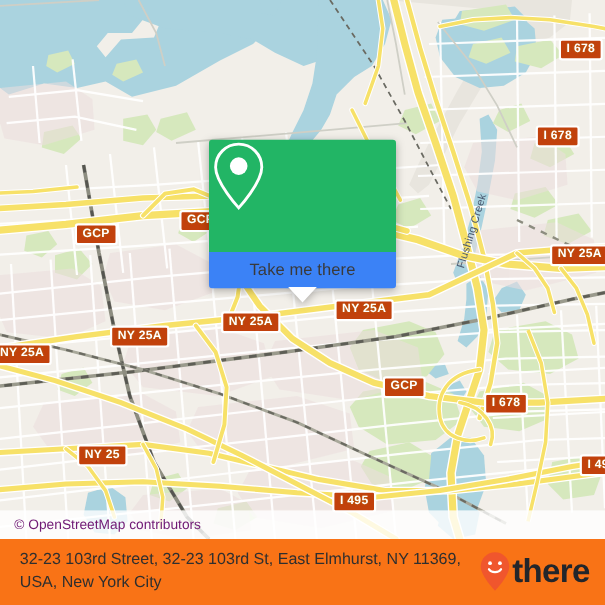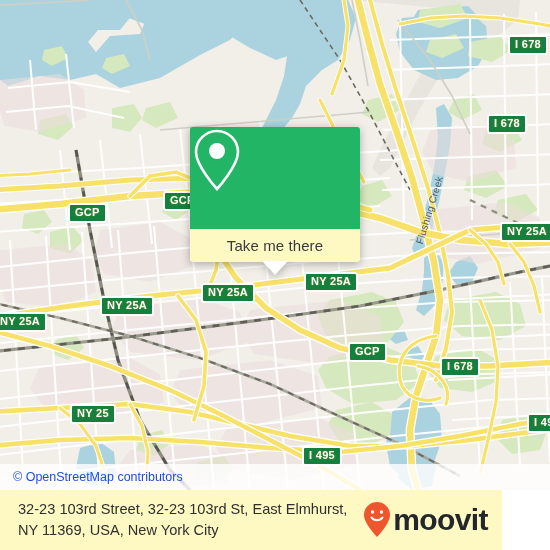--- a/index.html
+++ b/index.html
@@ -23,21 +23,21 @@
     width: 550px;
     height: 490px;
     background: #f2efe9;
     overflow: hidden;
   }
   #map svg { position: absolute; left: 0; top: 0; }
 
   
   .shield {
     position: absolute;
-    background: #15803d;
+    background: #c2410c;
     border: 2px solid #ffffff;
     border-radius: 3px;
     color: #ffffff;
     font-size: 11px;
     font-weight: bold;
     letter-spacing: 0.3px;
     line-height: 13px;
     padding: 1px 5px 2px 5px;
     white-space: nowrap;
     text-shadow: 0 0 2px rgba(170,150,20,.55);
@@ -55,21 +55,21 @@
 
   
   #attribution {
     position: absolute;
     left: 0;
     bottom: 0;
     width: 100%;
     height: 26px;
     line-height: 26px;
     background: rgba(255,255,255,0.80);
-    color: #1d4ed8;
+    color: #701a75;
     font-size: 12.5px;
     padding-left: 13px;
     box-sizing: border-box;
     white-space: nowrap;
   }
 
   
   #popup {
     position: absolute;
     left: 190px;
@@ -80,21 +80,21 @@
   #popup-head {
     height: 102px;
     background: #22b565;
     border-radius: 3px 3px 0 0;
     display: flex;
     align-items: center;
     justify-content: center;
   }
   #popup-body {
     height: 33px;
-    background: #fef9c3;
+    background: #3b82f6;
     border-radius: 0 0 3px 3px;
     display: flex;
     align-items: center;
     justify-content: center;
     position: relative;
   }
   #popup-label {
     color: #3a3a3a;
     font-size: 15px;
     letter-spacing: .1px;
@@ -108,23 +108,23 @@
     border-left: 13px solid transparent;
     border-right: 13px solid transparent;
     border-top: 14px solid #ffffff;
   }
 
   
   #footer {
     position: absolute;
     left: 0;
     top: 490px;
-    width: 502px;
+    width: 550px;
     height: 60px;
-    background: #fef9c3;
+    background: #f97316;
     display: flex;
     align-items: center;
     box-sizing: border-box;
     padding: 0 8px 0 18px;
   }
   #footer-text {
     flex: 1 1 auto;
     color: #2f2f2f;
     font-size: 14.6px;
     line-height: 21px;
@@ -445,17 +445,17 @@
 
   <div id="footer">
     <div id="footer-text">32-23 103rd Street, 32-23 103rd St, East Elmhurst, NY 11369, USA, New York City</div>
     <div id="brand">
       <svg width="30" height="38" viewBox="0 0 30 38">
         <path d="M15 1 C7.8 1 2 6.8 2 14 C2 22.6 15 36 15 36 C15 36 28 22.6 28 14 C28 6.8 22.2 1 15 1 Z" fill="#f0562d"></path>
         <circle cx="10.5" cy="11" r="1.7" fill="#ffffff"></circle>
         <circle cx="19.5" cy="11" r="1.7" fill="#ffffff"></circle>
         <path d="M9.5 16.5 C11.5 20 18.5 20 20.5 16.5" fill="none" stroke="#ffffff" stroke-width="2" stroke-linecap="round"></path>
       </svg>
-      <span id="brand-word">moovit</span>
+      <span id="brand-word">there</span>
     </div>
   </div>
 
 </div>
 
 </body></html>

